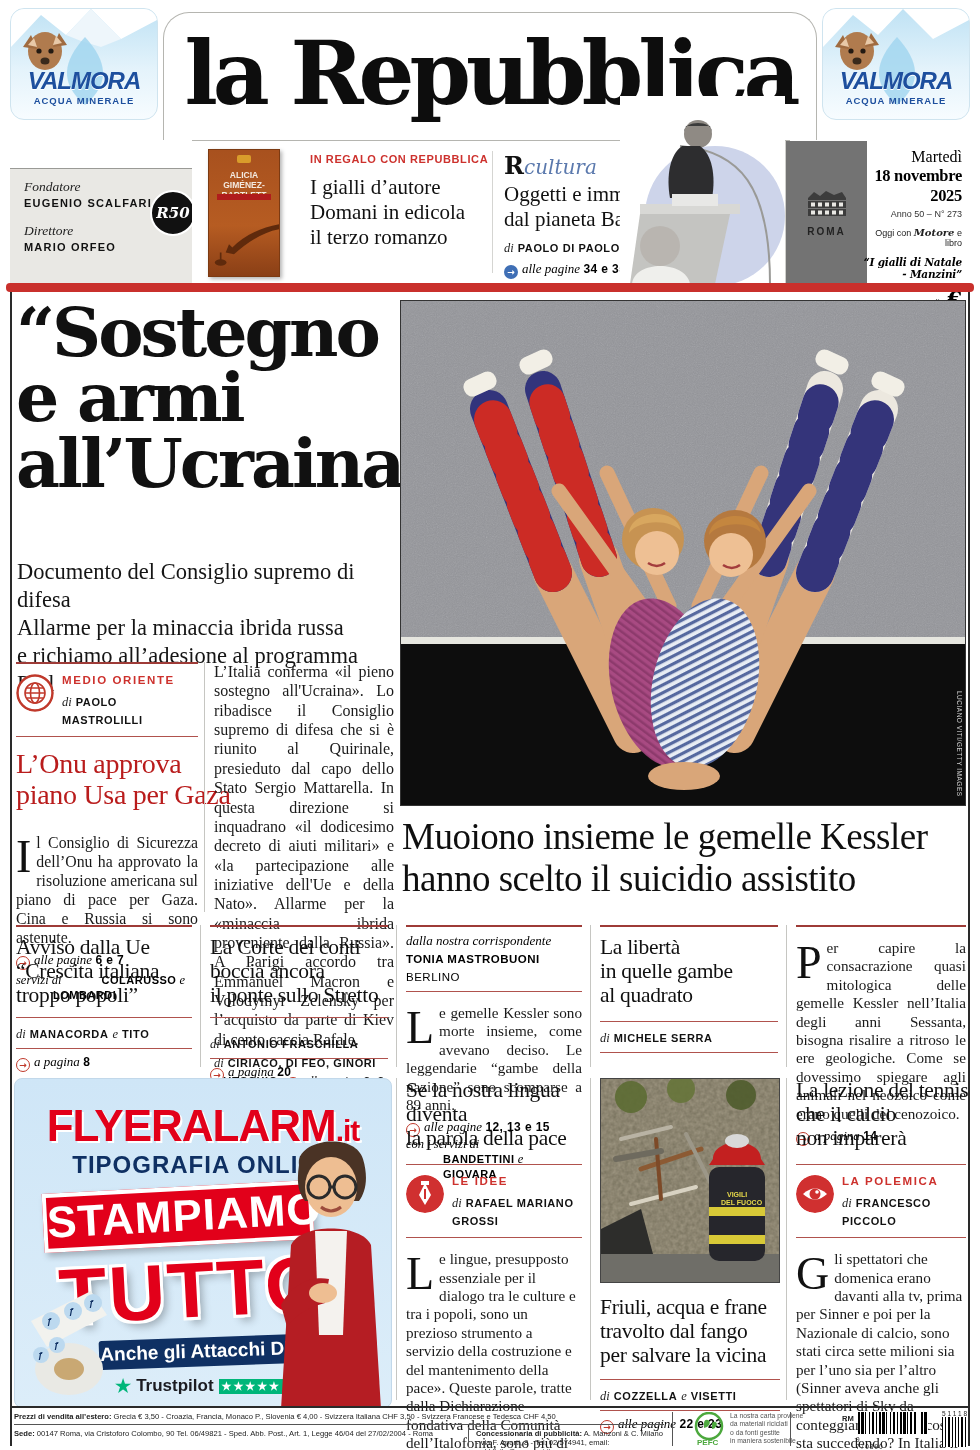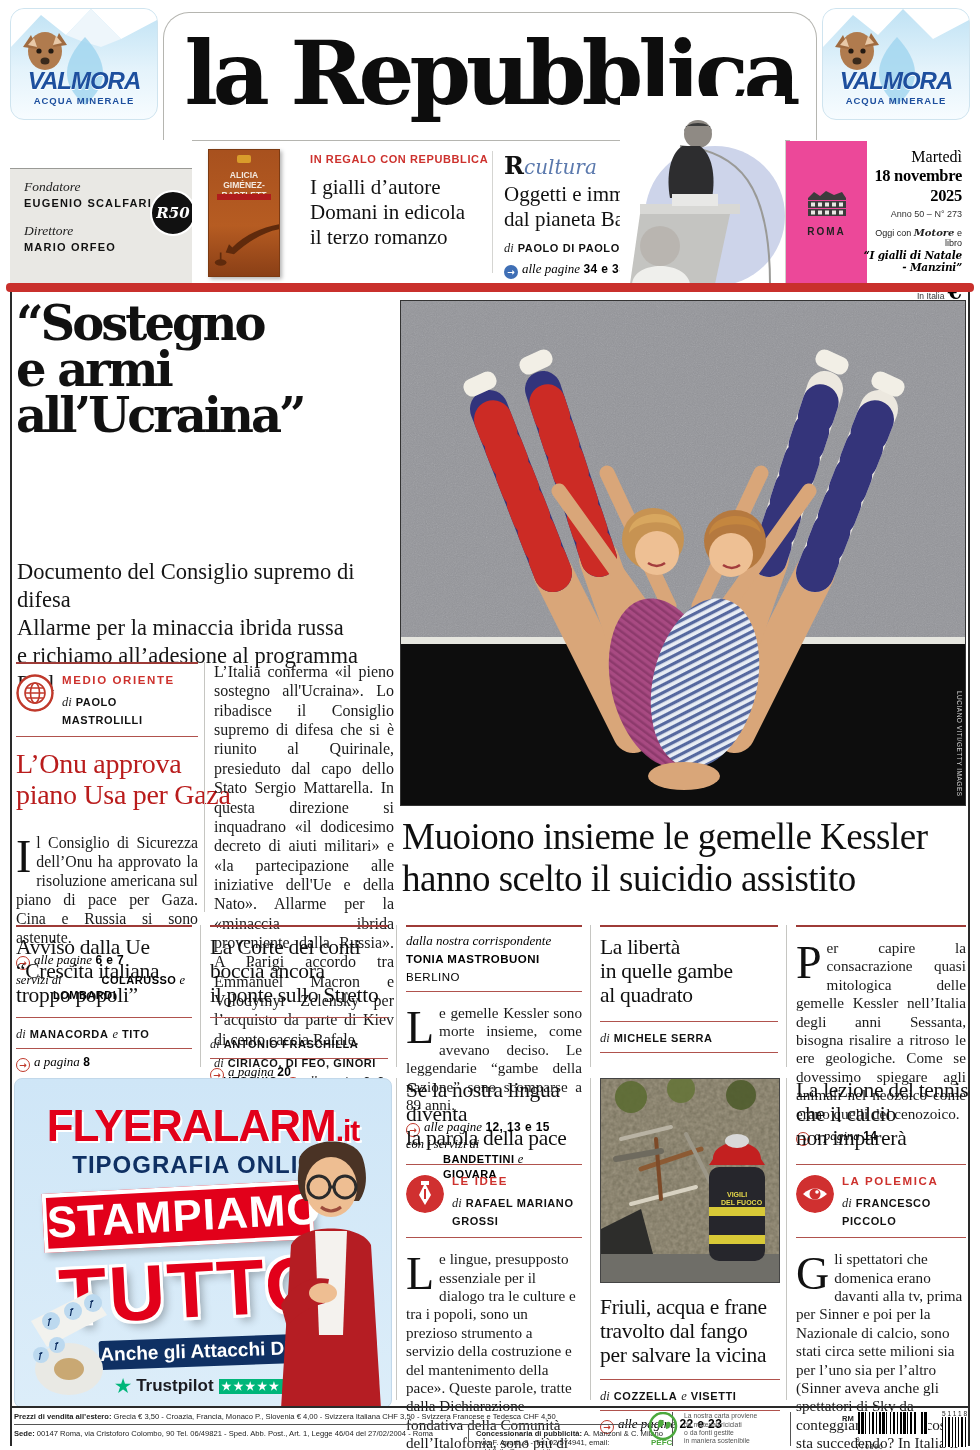--- a/index.html
+++ b/index.html
@@ -45,41 +45,41 @@
   .promo-title { position:absolute; left:118px; top:34px; font:21px/1.2 "Liberation Serif",serif; color:#111; }
   .pdiv { position:absolute; left:300px; top:10px; bottom:10px; width:1px; background:#d5d5d2; }
   .cult { position:absolute; left:312px; top:10px; width:178px; }
   .cult .rlogo { font:bold 24px "DejaVu Serif",serif; color:#111; }
   .cult .rword { font:italic 20px "DejaVu Serif",serif; color:#5b79ad; }
   .cult .ctitle { font:21px/1.18 "Liberation Serif",serif; color:#111; margin-top:2px; }
   .cult .cby { margin-top:6px; }
   .cby i, .by i { font:italic 12.5px "Liberation Serif",serif; color:#222; }
   .cby b, .by b { font:bold 11px "Liberation Sans",sans-serif; letter-spacing:.6px; color:#111; }
   .bpic { position:absolute; left:428px; top:-45px; width:165px; height:188px; overflow:hidden; }
-  .romabox { position:absolute; left:593px; top:0; width:82px; height:143px; background:#ec4899;
+  .romabox { position:absolute; left:593px; top:0; width:82px; height:143px; background:#737373;
              border-left:1px solid #cfcfcb; display:flex; flex-direction:column; align-items:center; justify-content:center; gap:8px; }
   .romabox .rname { font:bold 10px "Liberation Sans",sans-serif; letter-spacing:2px; color:#222; }
   .dateline { left:862px; top:140px; width:108px; height:143px; padding:8px 8px 0 0; text-align:right; }
   .dl-day { font:16px "Liberation Serif",serif; }
   .dl-date { font:bold 16.5px "Liberation Serif",serif; letter-spacing:-.3px; }
   .dl-issue { font:9px "Liberation Sans",sans-serif; color:#333; margin:3px 0 8px; }
   .dl-oggi { font:9px "Liberation Sans",sans-serif; color:#222; }
   .dl-oggi i { font:italic bold 10px "DejaVu Serif",serif; }
-  .dl-book { font:italic bold 10.5px "DejaVu Serif",serif; letter-spacing:-.2px; margin-top:1px; }
+  .dl-book { font:italic bold 10.5px "DejaVu Serif",serif; letter-spacing:-.2px; margin-top:8px; }
   .dl-price { margin-top:6px; }
   .dl-price .cur { font:8.5px "Liberation Sans",sans-serif; color:#333; margin-right:3px; }
   .dl-price .val { font:bold 21px "DejaVu Serif",serif; }
 
   .redbar { left:6px; top:283px; width:968px; height:9px; background:#c9302c; border-radius:4px; }
   .pageframe-l { left:10px; top:292px; width:1.5px; bottom:4px; background:#2a2a2a; }
   .pageframe-r { left:968px; top:292px; width:1.5px; bottom:4px; background:#2a2a2a; }
 
   
   .lead-h { left:16px; top:300px; width:384px; font-family:"DejaVu Serif",serif; font-weight:bold;
-            font-size:48px; line-height:.96; letter-spacing:-3px; color:#111; }
+            font-size:68px; line-height:.96; letter-spacing:-3px; color:#111; }
   .standfirst { left:17px; top:558px; width:378px; font:22.5px/1.24 "Liberation Serif",serif; color:#151515; }
 
   .rrule { background:#9e3b37; height:2px; }
   .trule { background:#b0524d; height:1px; }
   .vdiv { position:absolute; width:1px; background:#c6c6c2; }
 
   .kick { font:bold 11.5px "Liberation Sans",sans-serif; color:#cd312d; letter-spacing:1.6px; }
   .col-title { font:21.5px/1.12 "Liberation Serif",serif; letter-spacing:-.3px; color:#101010; }
   .big-title { font:28px/1.1 "Liberation Serif",serif; letter-spacing:-.3px; color:#b91c1c; }
   .body { font:15.8px/1.21 "Liberation Serif",serif; color:#1a1a1a; text-align:justify; }
@@ -648,21 +648,21 @@
     <b>Sede:</b>
     <span>00147 Roma, via Cristoforo Colombo, 90 Tel. 06/49821 - Sped. Abb. Post., Art. 1, Legge 46/04 del 27/02/2004 - Roma</span>
   </div>
   <div class="vdiv" style="left:468px; top:1427px; height:20px; background:#555;"></div>
   <div class="abs foot" style="left:476px; top:1429px; width:188px;">
     <b>Concessionaria di pubblicità:</b>
     <span>A. Manzoni &amp; C. Milano - via F. Aporti, 8 - Tel. 02/574941, email: pubblicita@manzoni.it</span>
   </div>
 
   <div class="vdiv" style="left:672px; top:1412px; height:34px; background:#555;"></div>
-  <div class="abs" style="left:648px; top:1412px; display:flex; gap:6px; align-items:center;">
+  <div class="abs" style="left:694px; top:1412px; display:flex; gap:6px; align-items:flex-start;">
     <svg width="30" height="34" viewBox="0 0 30 34">
       <circle cx="15" cy="14" r="13" fill="none" stroke="#4ca83d" stroke-width="2.5"></circle>
       <path d="M10 20 L10 12 Q10 7 14 8 Q17 9 15 13 Q13 16 10 16" fill="#4ca83d"></path>
       <path d="M18 20 L18 13 Q18 9 21.5 10 Q24 11 22 14.5 Q20.5 17 18 17" fill="#4ca83d"></path>
       <text x="3" y="33" fill="#4ca83d" font-family="Liberation Sans,sans-serif" font-weight="bold" font-size="8">PEFC</text>
     </svg>
     <div class="foot pl" style="font-size:6.8px; line-height:1.25; color:#555;">La nostra carta proviene
 da materiali riciclati
 o da fonti gestite
 in maniera sostenibile</div>

